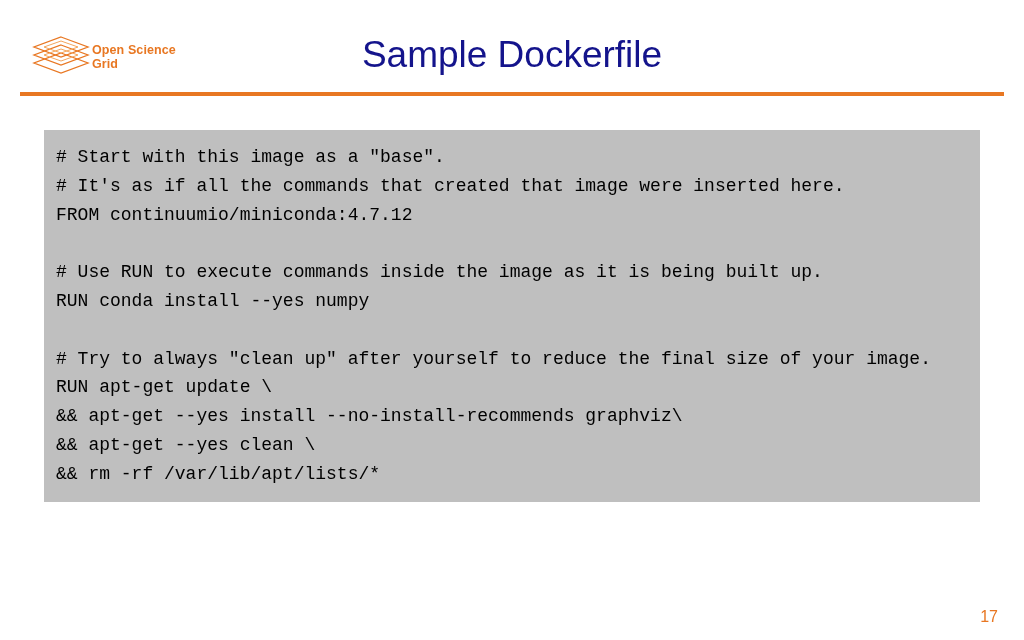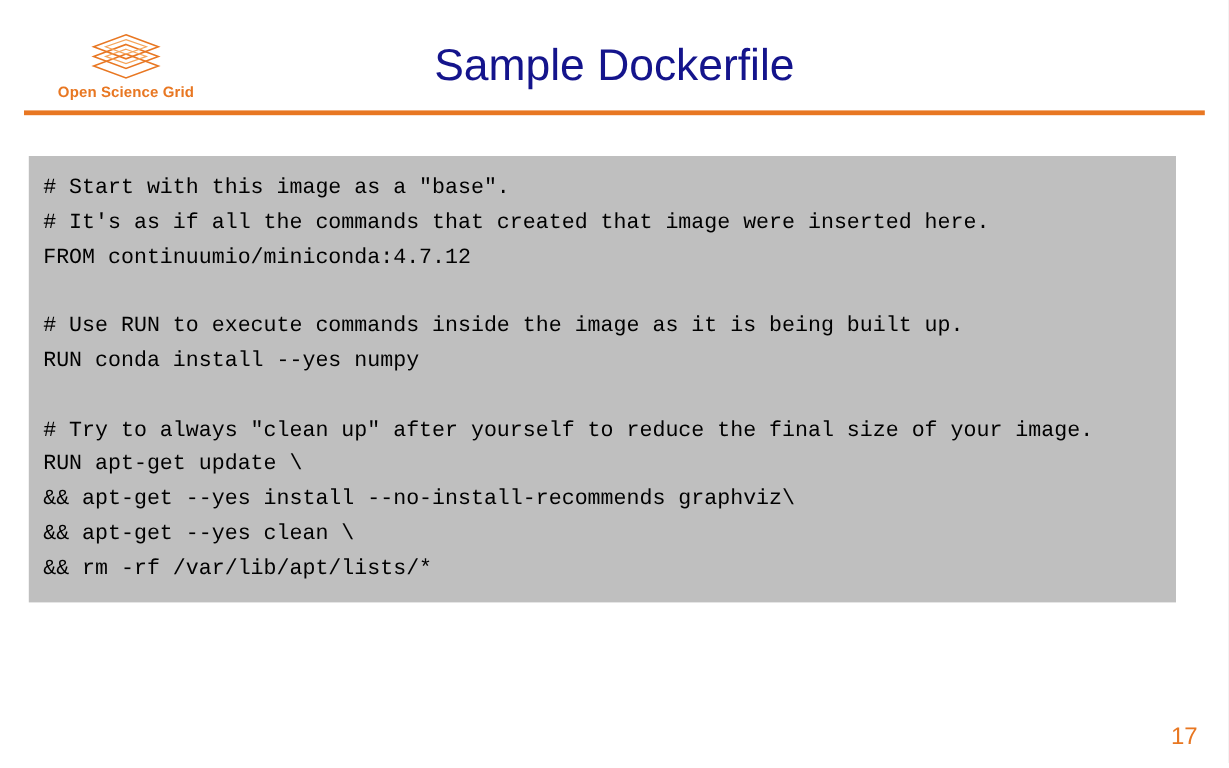--- a/index.html
+++ b/index.html
@@ -17,21 +17,21 @@
     }
     .header {
       display: flex;
       align-items: center;
       padding: 18px 30px 0 30px;
       height: 92px;
       position: relative;
     }
     .logo-block {
       display: flex;
-      flex-direction: column;
+      flex-direction: row;
       align-items: center;
       width: 150px;
     }
     .logo-icon {
       width: 62px;
       height: 40px;
       position: relative;
       display: flex;
       justify-content: center;
       align-items: center;
@@ -51,36 +51,36 @@
       color: #14148c;
       margin-left: -150px;
     }
     .rule {
       margin: 0 20px;
       height: 4px;
       background: #e87722;
       width: calc(100% - 40px);
     }
     .content {
-      padding: 34px 44px 0 24px;
+      padding: 34px 44px 0 44px;
     }
     .code-block {
       background: #bfbfbf;
       padding: 13px 12px;
       font-family: "Courier New", Courier, monospace;
       font-size: 18px;
       line-height: 1.6;
       color: #000000;
       white-space: pre-wrap;
     }
     .page-number {
       position: absolute;
       bottom: 14px;
       right: 26px;
-      font-size: 20px;
+      font-size: 16px;
       color: #e87722;
     }
   </style>
 </head>
 <body>
 
 <div class="header">
   <div class="logo-block">
     <div class="logo-icon">
       <svg viewBox="0 0 62 40" width="62" height="40">

